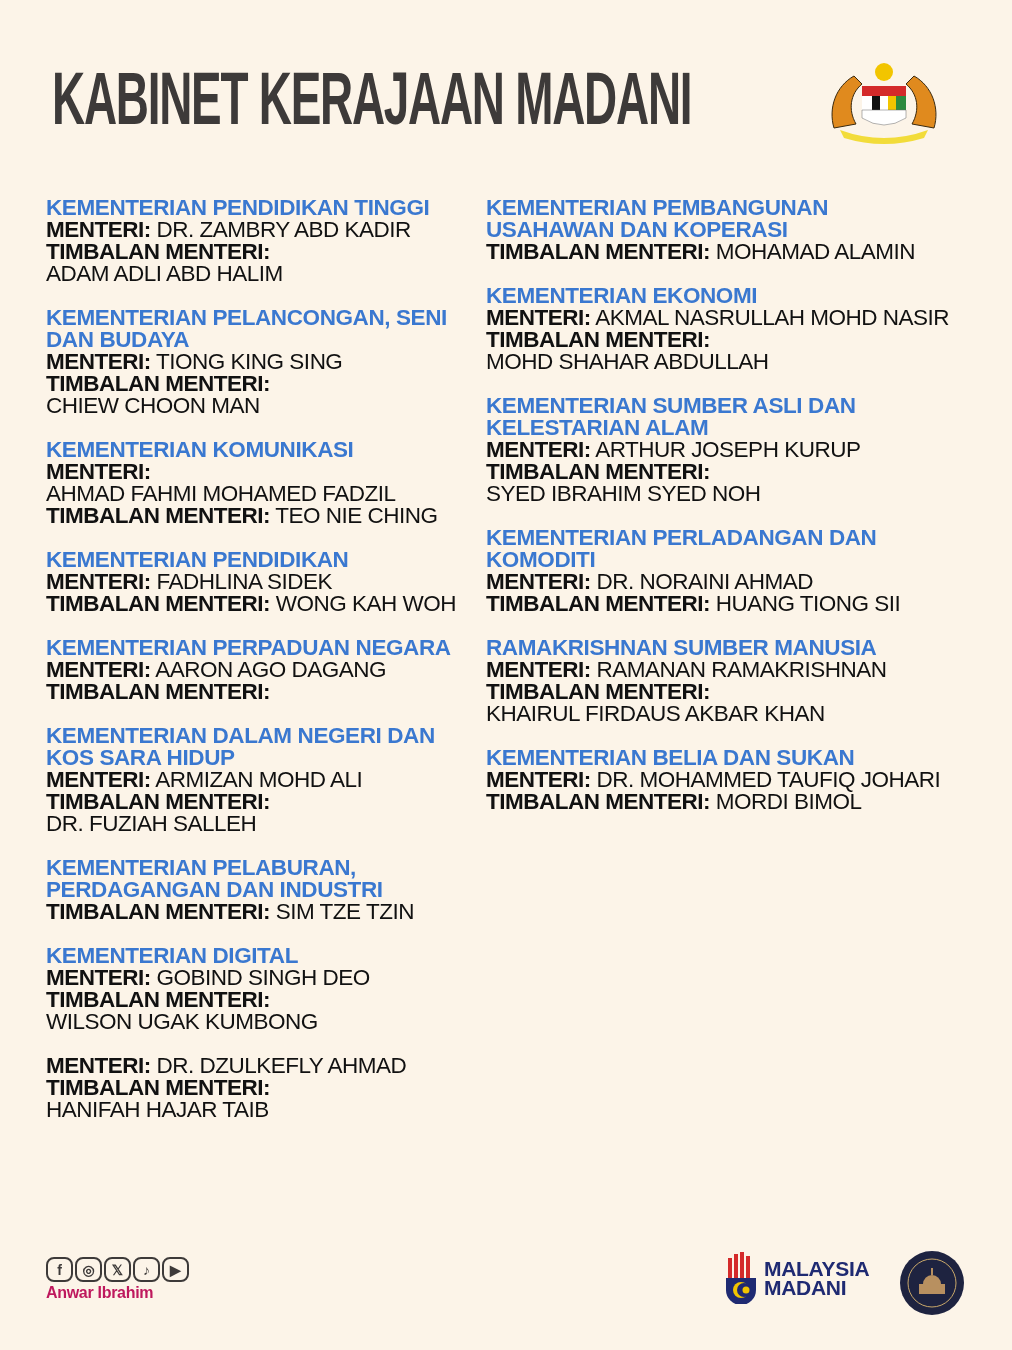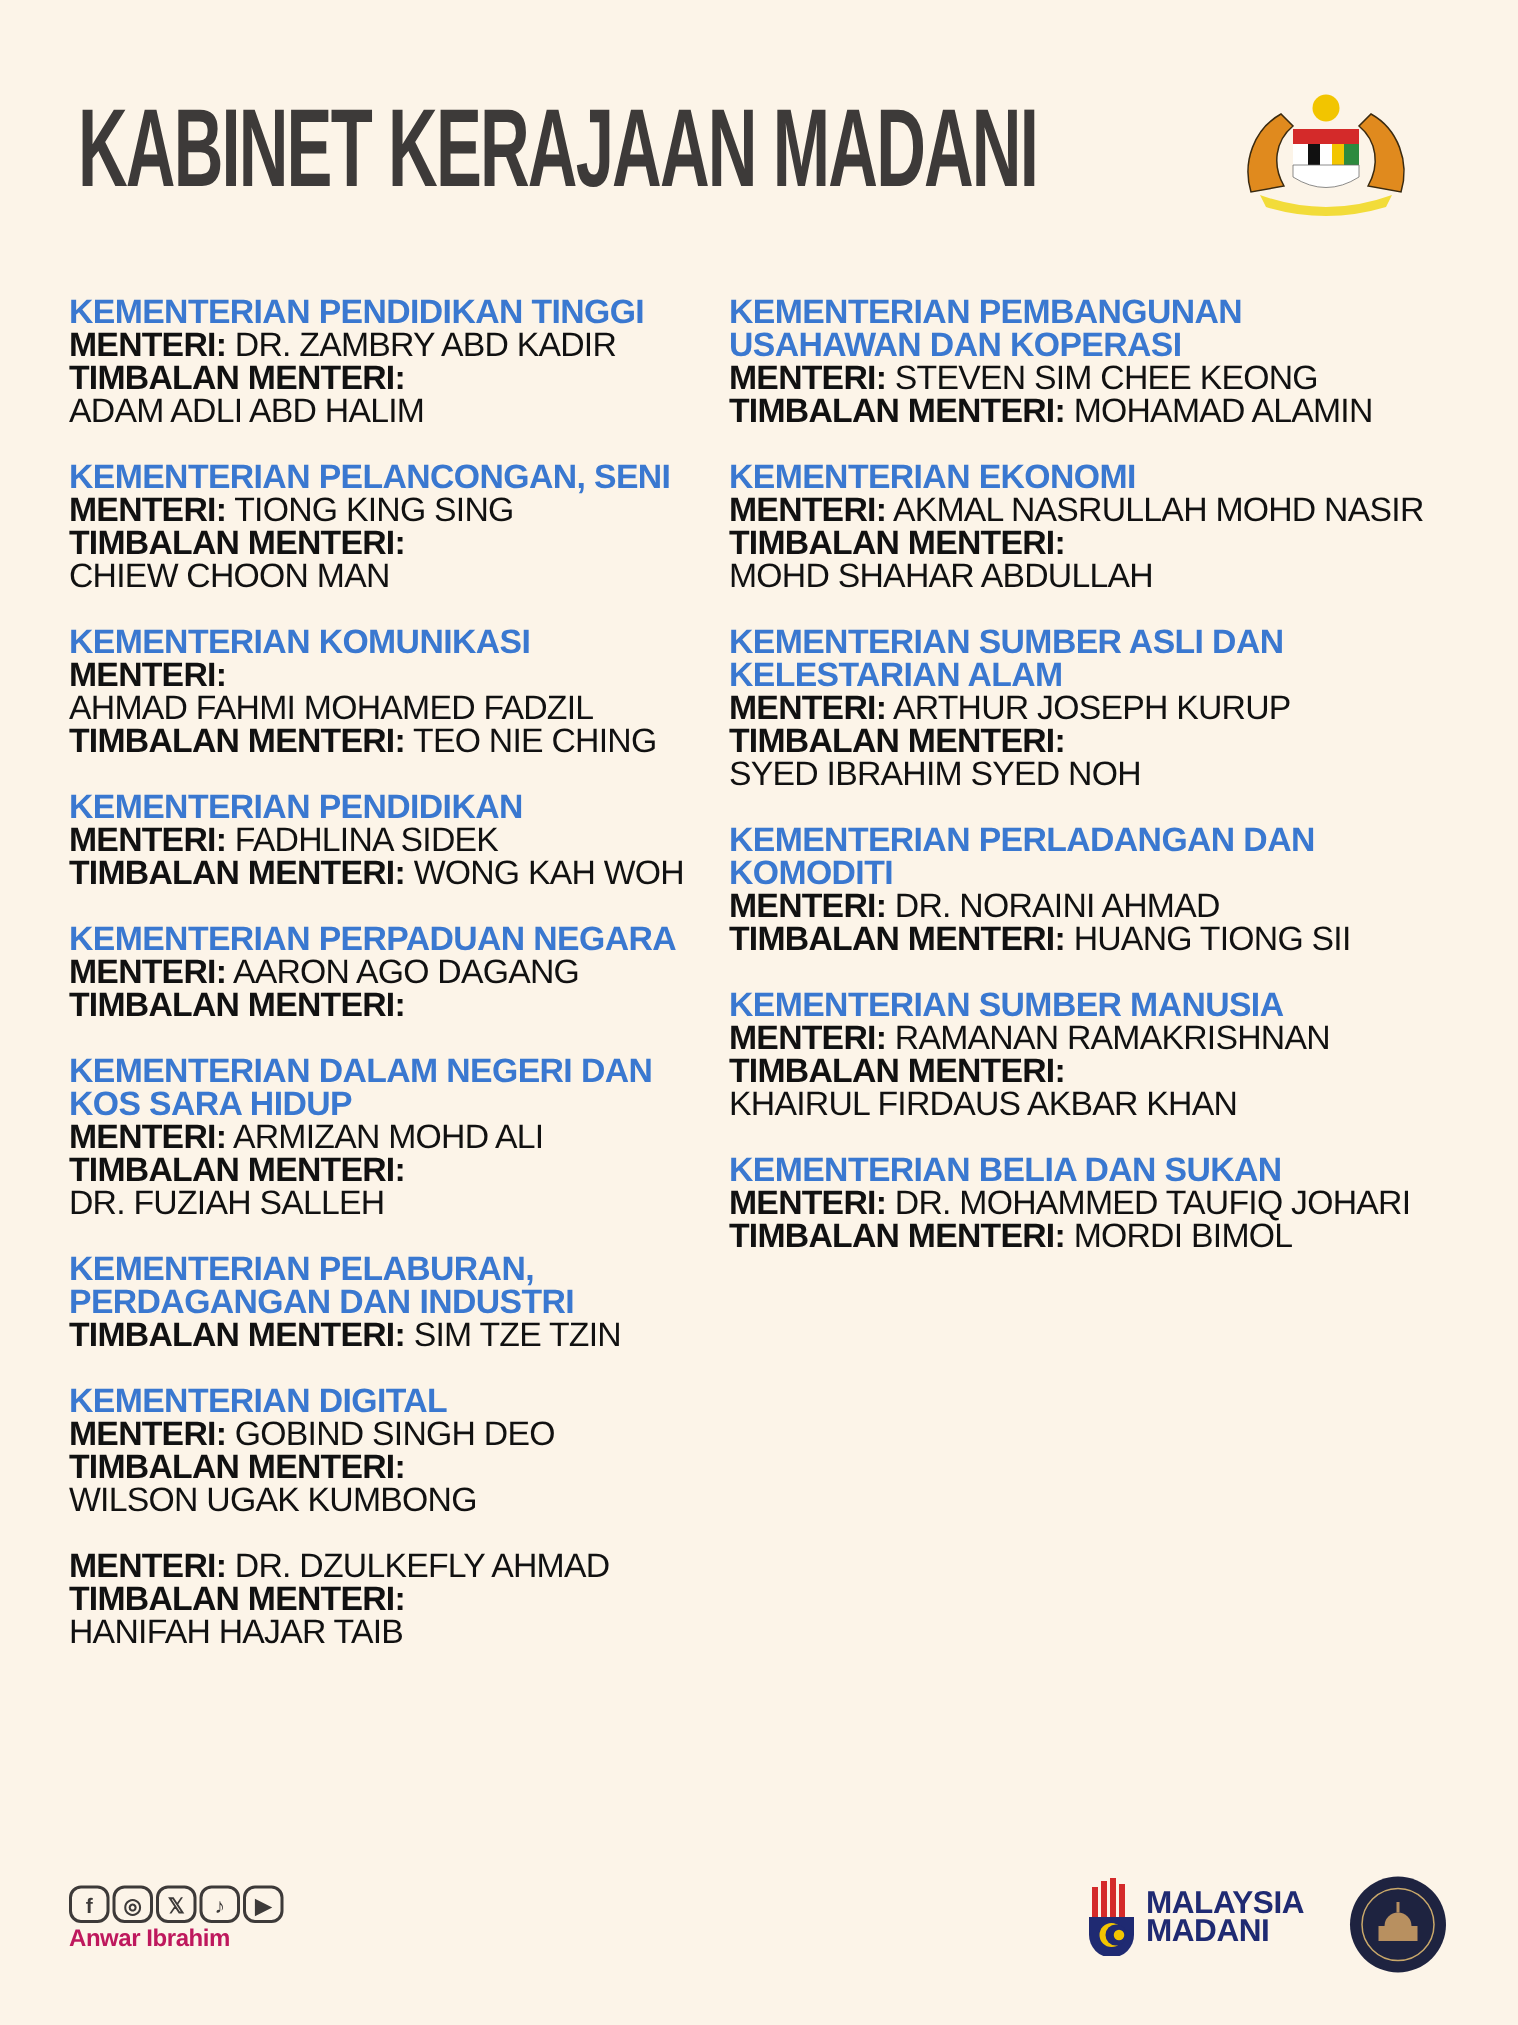--- a/index.html
+++ b/index.html
@@ -63,20 +63,21 @@
 
 <div class="col left" id="leftCol">
     <div class="ministry">
       <div class="m-name">KEMENTERIAN PENDIDIKAN TINGGI</div>
       <div class="line"><span class="lbl">MENTERI:</span> <span>DR. ZAMBRY ABD KADIR</span></div>
       <div class="line"><span class="lbl">TIMBALAN MENTERI:</span></div>
       <div class="line"><span>ADAM ADLI ABD HALIM</span></div>
     </div>
     <div class="ministry">
       <div class="m-name">KEMENTERIAN PELANCONGAN, SENI</div>
+      <div class="m-name">DAN BUDAYA</div>
       <div class="line"><span class="lbl">MENTERI:</span> <span>TIONG KING SING</span></div>
       <div class="line"><span class="lbl">TIMBALAN MENTERI:</span></div>
       <div class="line"><span>CHIEW CHOON MAN</span></div>
     </div>
     <div class="ministry">
       <div class="m-name">KEMENTERIAN KOMUNIKASI</div>
       <div class="line"><span class="lbl">MENTERI:</span></div>
       <div class="line"><span>AHMAD FAHMI MOHAMED FADZIL</span></div>
       <div class="line"><span class="lbl">TIMBALAN MENTERI:</span> <span>TEO NIE CHING</span></div>
     </div>
@@ -111,21 +112,20 @@
     <div class="ministry">
       <div class="line"><span class="lbl">MENTERI:</span> <span>DR. DZULKEFLY AHMAD</span></div>
       <div class="line"><span class="lbl">TIMBALAN MENTERI:</span></div>
       <div class="line"><span>HANIFAH HAJAR TAIB</span></div>
     </div>
   </div>
 <div class="col right" id="rightCol">
     <div class="ministry">
       <div class="m-name">KEMENTERIAN PEMBANGUNAN</div>
       <div class="m-name">USAHAWAN DAN KOPERASI</div>
-      <div class="line"><span class="lbl">MENTERI:</span> <span>STEVEN SIM CHEE KEONG</span></div>
       <div class="line"><span class="lbl">TIMBALAN MENTERI:</span> <span>MOHAMAD ALAMIN</span></div>
     </div>
     <div class="ministry">
       <div class="m-name">KEMENTERIAN EKONOMI</div>
       <div class="line"><span class="lbl">MENTERI:</span> <span>AKMAL NASRULLAH MOHD NASIR</span></div>
       <div class="line"><span class="lbl">TIMBALAN MENTERI:</span></div>
       <div class="line"><span>MOHD SHAHAR ABDULLAH</span></div>
     </div>
     <div class="ministry">
       <div class="m-name">KEMENTERIAN SUMBER ASLI DAN</div>
@@ -134,21 +134,21 @@
       <div class="line"><span class="lbl">TIMBALAN MENTERI:</span></div>
       <div class="line"><span>SYED IBRAHIM SYED NOH</span></div>
     </div>
     <div class="ministry">
       <div class="m-name">KEMENTERIAN PERLADANGAN DAN</div>
       <div class="m-name">KOMODITI</div>
       <div class="line"><span class="lbl">MENTERI:</span> <span>DR. NORAINI AHMAD</span></div>
       <div class="line"><span class="lbl">TIMBALAN MENTERI:</span> <span>HUANG TIONG SII</span></div>
     </div>
     <div class="ministry">
-      <div class="m-name">KEMENTERIAN SUMBER MANUSIA</div>
+      <div class="m-name">RAMAKRISHNAN SUMBER MANUSIA</div>
       <div class="line"><span class="lbl">MENTERI:</span> <span>RAMANAN RAMAKRISHNAN</span></div>
       <div class="line"><span class="lbl">TIMBALAN MENTERI:</span></div>
       <div class="line"><span>KHAIRUL FIRDAUS AKBAR KHAN</span></div>
     </div>
     <div class="ministry">
       <div class="m-name">KEMENTERIAN BELIA DAN SUKAN</div>
       <div class="line"><span class="lbl">MENTERI:</span> <span>DR. MOHAMMED TAUFIQ JOHARI</span></div>
       <div class="line"><span class="lbl">TIMBALAN MENTERI:</span> <span>MORDI BIMOL</span></div>
     </div>
   </div>

